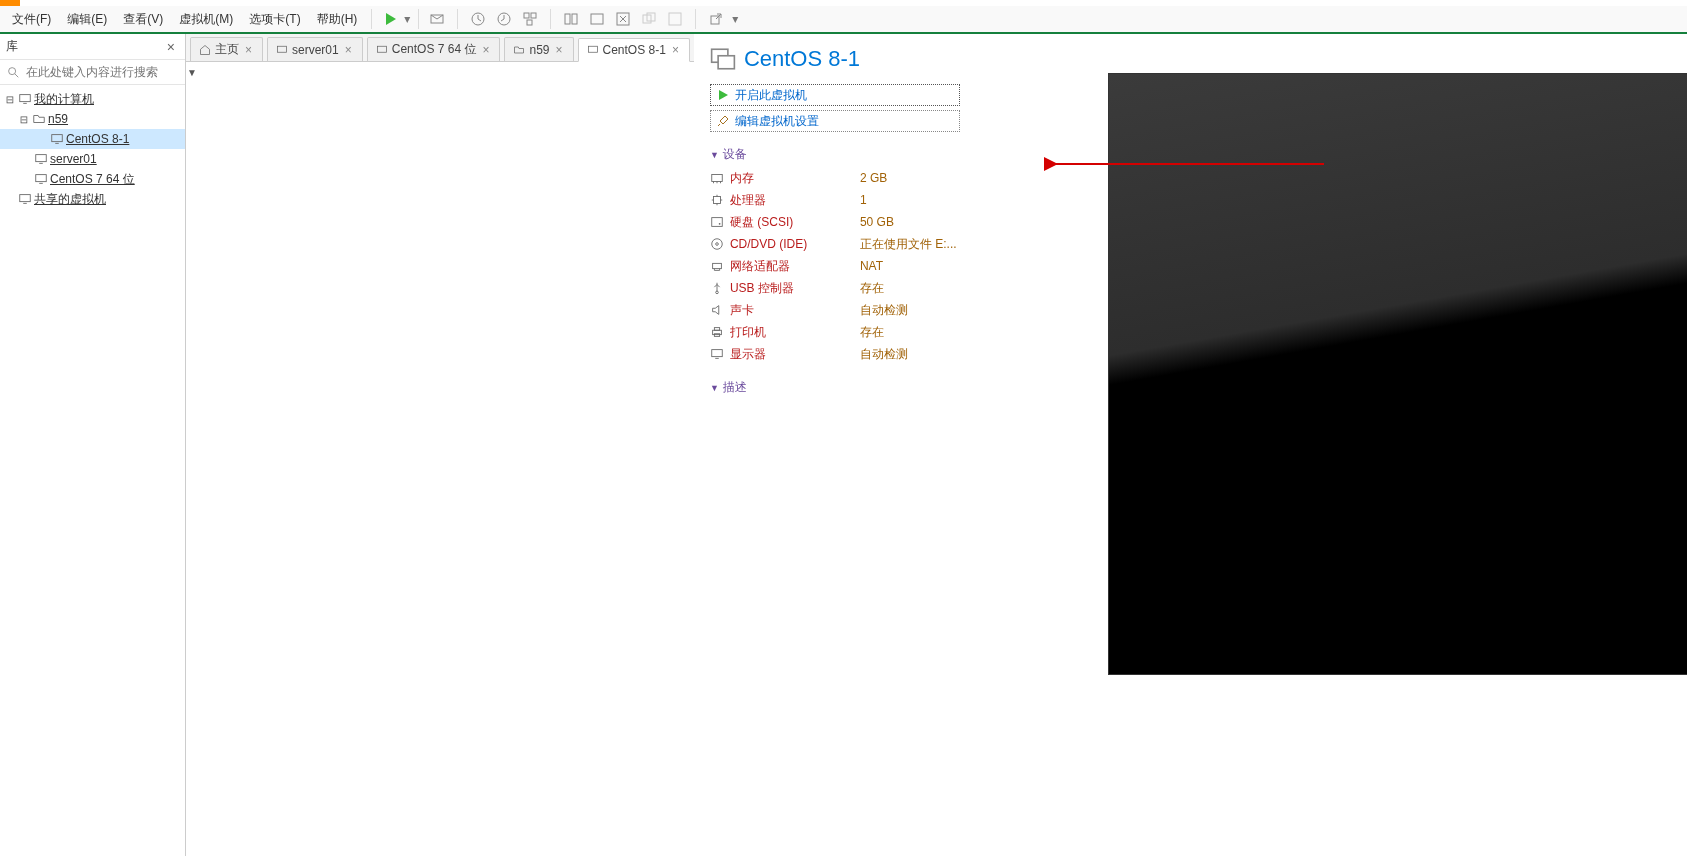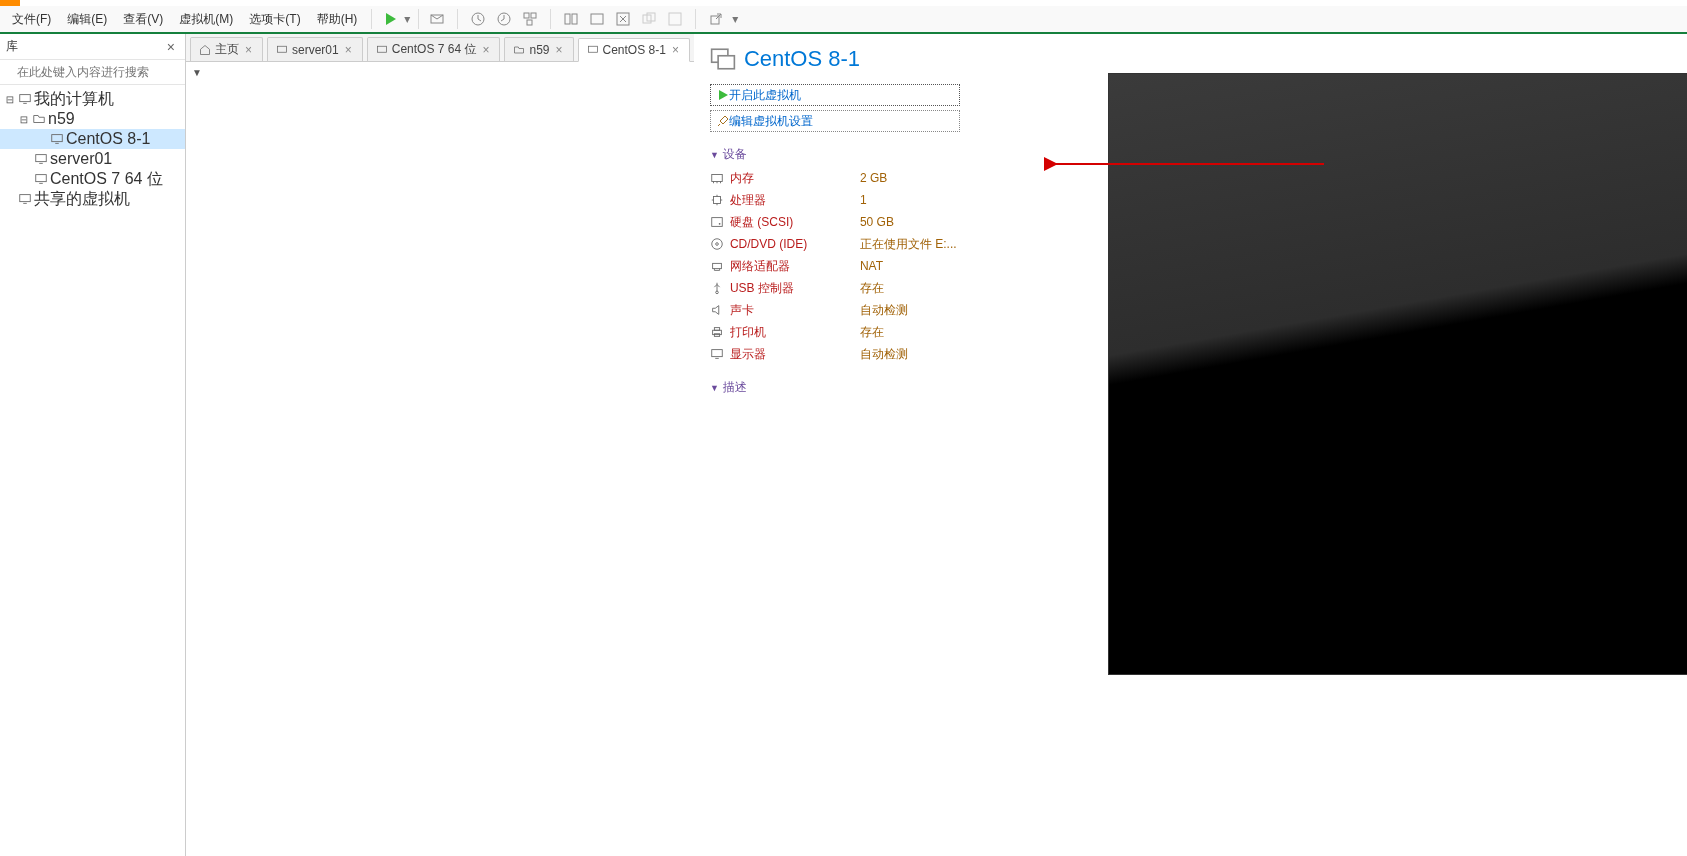--- a/index.html
+++ b/index.html
@@ -37,38 +37,38 @@
     display: flex; flex-direction: column; background: #fff;
   }
   .sidebar-header {
     display: flex; align-items: center; justify-content: space-between;
     padding: 4px 6px; border-bottom: 1px solid #e5e5e5;
   }
   .sidebar-header .title { font-size: 12px; color: #333; }
   .sidebar-header .close { color: #666; font-size: 14px; padding: 0 4px; }
   .search-row {
     display: flex; align-items: center; padding: 4px 6px;
-    border-bottom: 1px solid #e5e5e5; gap: 18px; justify-content: center;
+    border-bottom: 1px solid #e5e5e5; gap: 4px;
   }
   .search-row svg { width: 14px; height: 14px; color: #888; flex-shrink: 0; }
   .search-row input {
     border: none; outline: none; font-size: 12px; flex: 1;
     color: #333; background: transparent;
   }
   .search-row .dd { color: #555; font-size: 10px; }
 
   .tree { padding: 4px 0; overflow: auto; flex: 1; }
   .tree-row {
     display: flex; align-items: center; height: 20px;
     padding-left: 4px; gap: 2px; white-space: nowrap;
   }
   .tree-row.selected { background: #cde8ff; }
   .twisty { width: 12px; height: 12px; display: flex; align-items: center; justify-content: center; color: #555; font-size: 10px; }
   .tree-icon { width: 14px; height: 14px; color: #666; flex: 0 0 14px; }
-  .tree-text { font-size: 16px; }
+  .tree-text { font-size: 12px; text-decoration: underline; }
   .ind1 { padding-left: 18px; }
   .ind2 { padding-left: 34px; }
   .ind3 { padding-left: 50px; }
 
   
   .content { flex: 1; display: flex; }
   .tabstrip {
     display: flex; align-items: flex-end; height: 28px;
     border-bottom: 1px solid #ccc; background: #f4f4f4; padding-left: 4px;
   }
@@ -85,21 +85,21 @@
 
   .page { flex: 1; display: flex; overflow: hidden; }
   .details {
     width: 470px; padding: 8px 16px; overflow: auto;
   }
   .page-title-row { display: flex; align-items: center; gap: 8px; margin: 4px 0 12px; }
   .vm-big-icon { color: #888; }
   .page-title { font-size: 22px; font-weight: 400; color: #0078d7; }
 
   .action-row {
-    display: flex; align-items: center; gap: 0; height: 22px;
+    display: flex; align-items: center; gap: 6px; height: 22px;
     padding: 0 6px; border: 1px dotted #888; color: #0066cc; margin-bottom: 4px;
     width: 250px; position: relative;
   }
   .action-row.highlight { border: 1px dotted #555; }
   .action-row svg { width: 12px; height: 12px; }
   .action-row .play-ic { color: #3dbb3d; }
   .action-row .edit-ic { color: #a47020; }
 
   .arrow {
     position: absolute; left: 350px; top: 122px; width: 280px; height: 16px;

